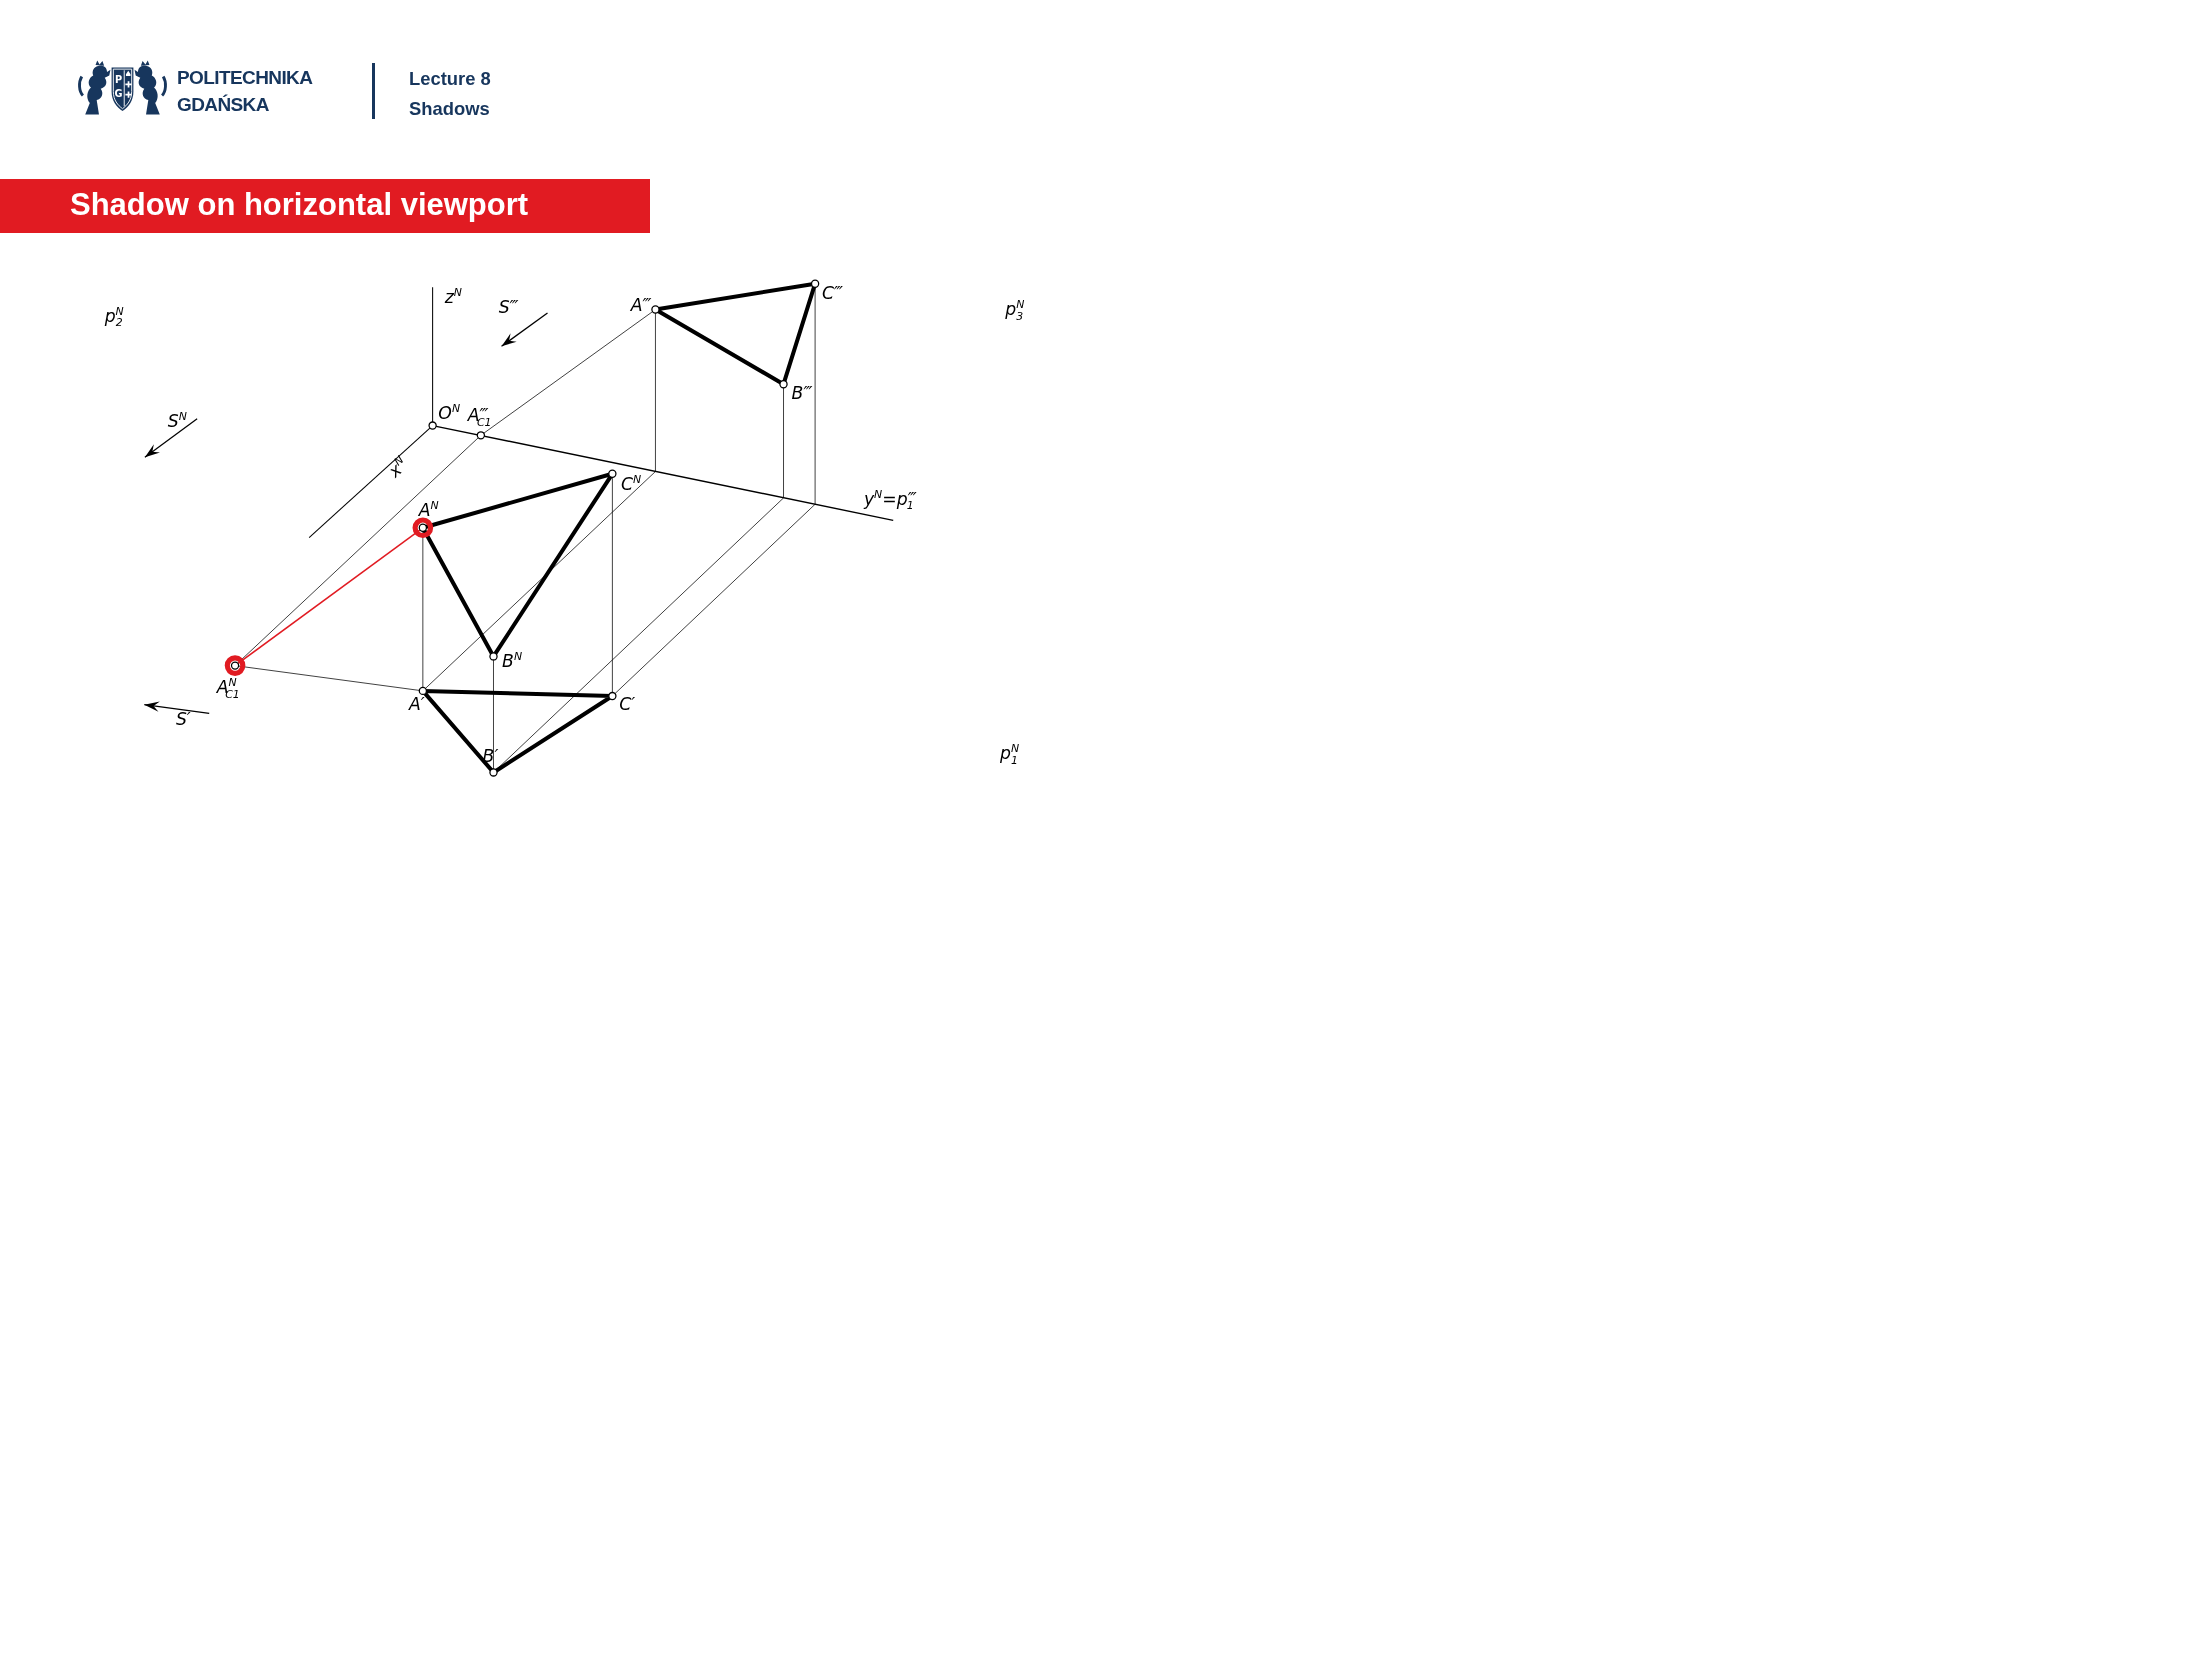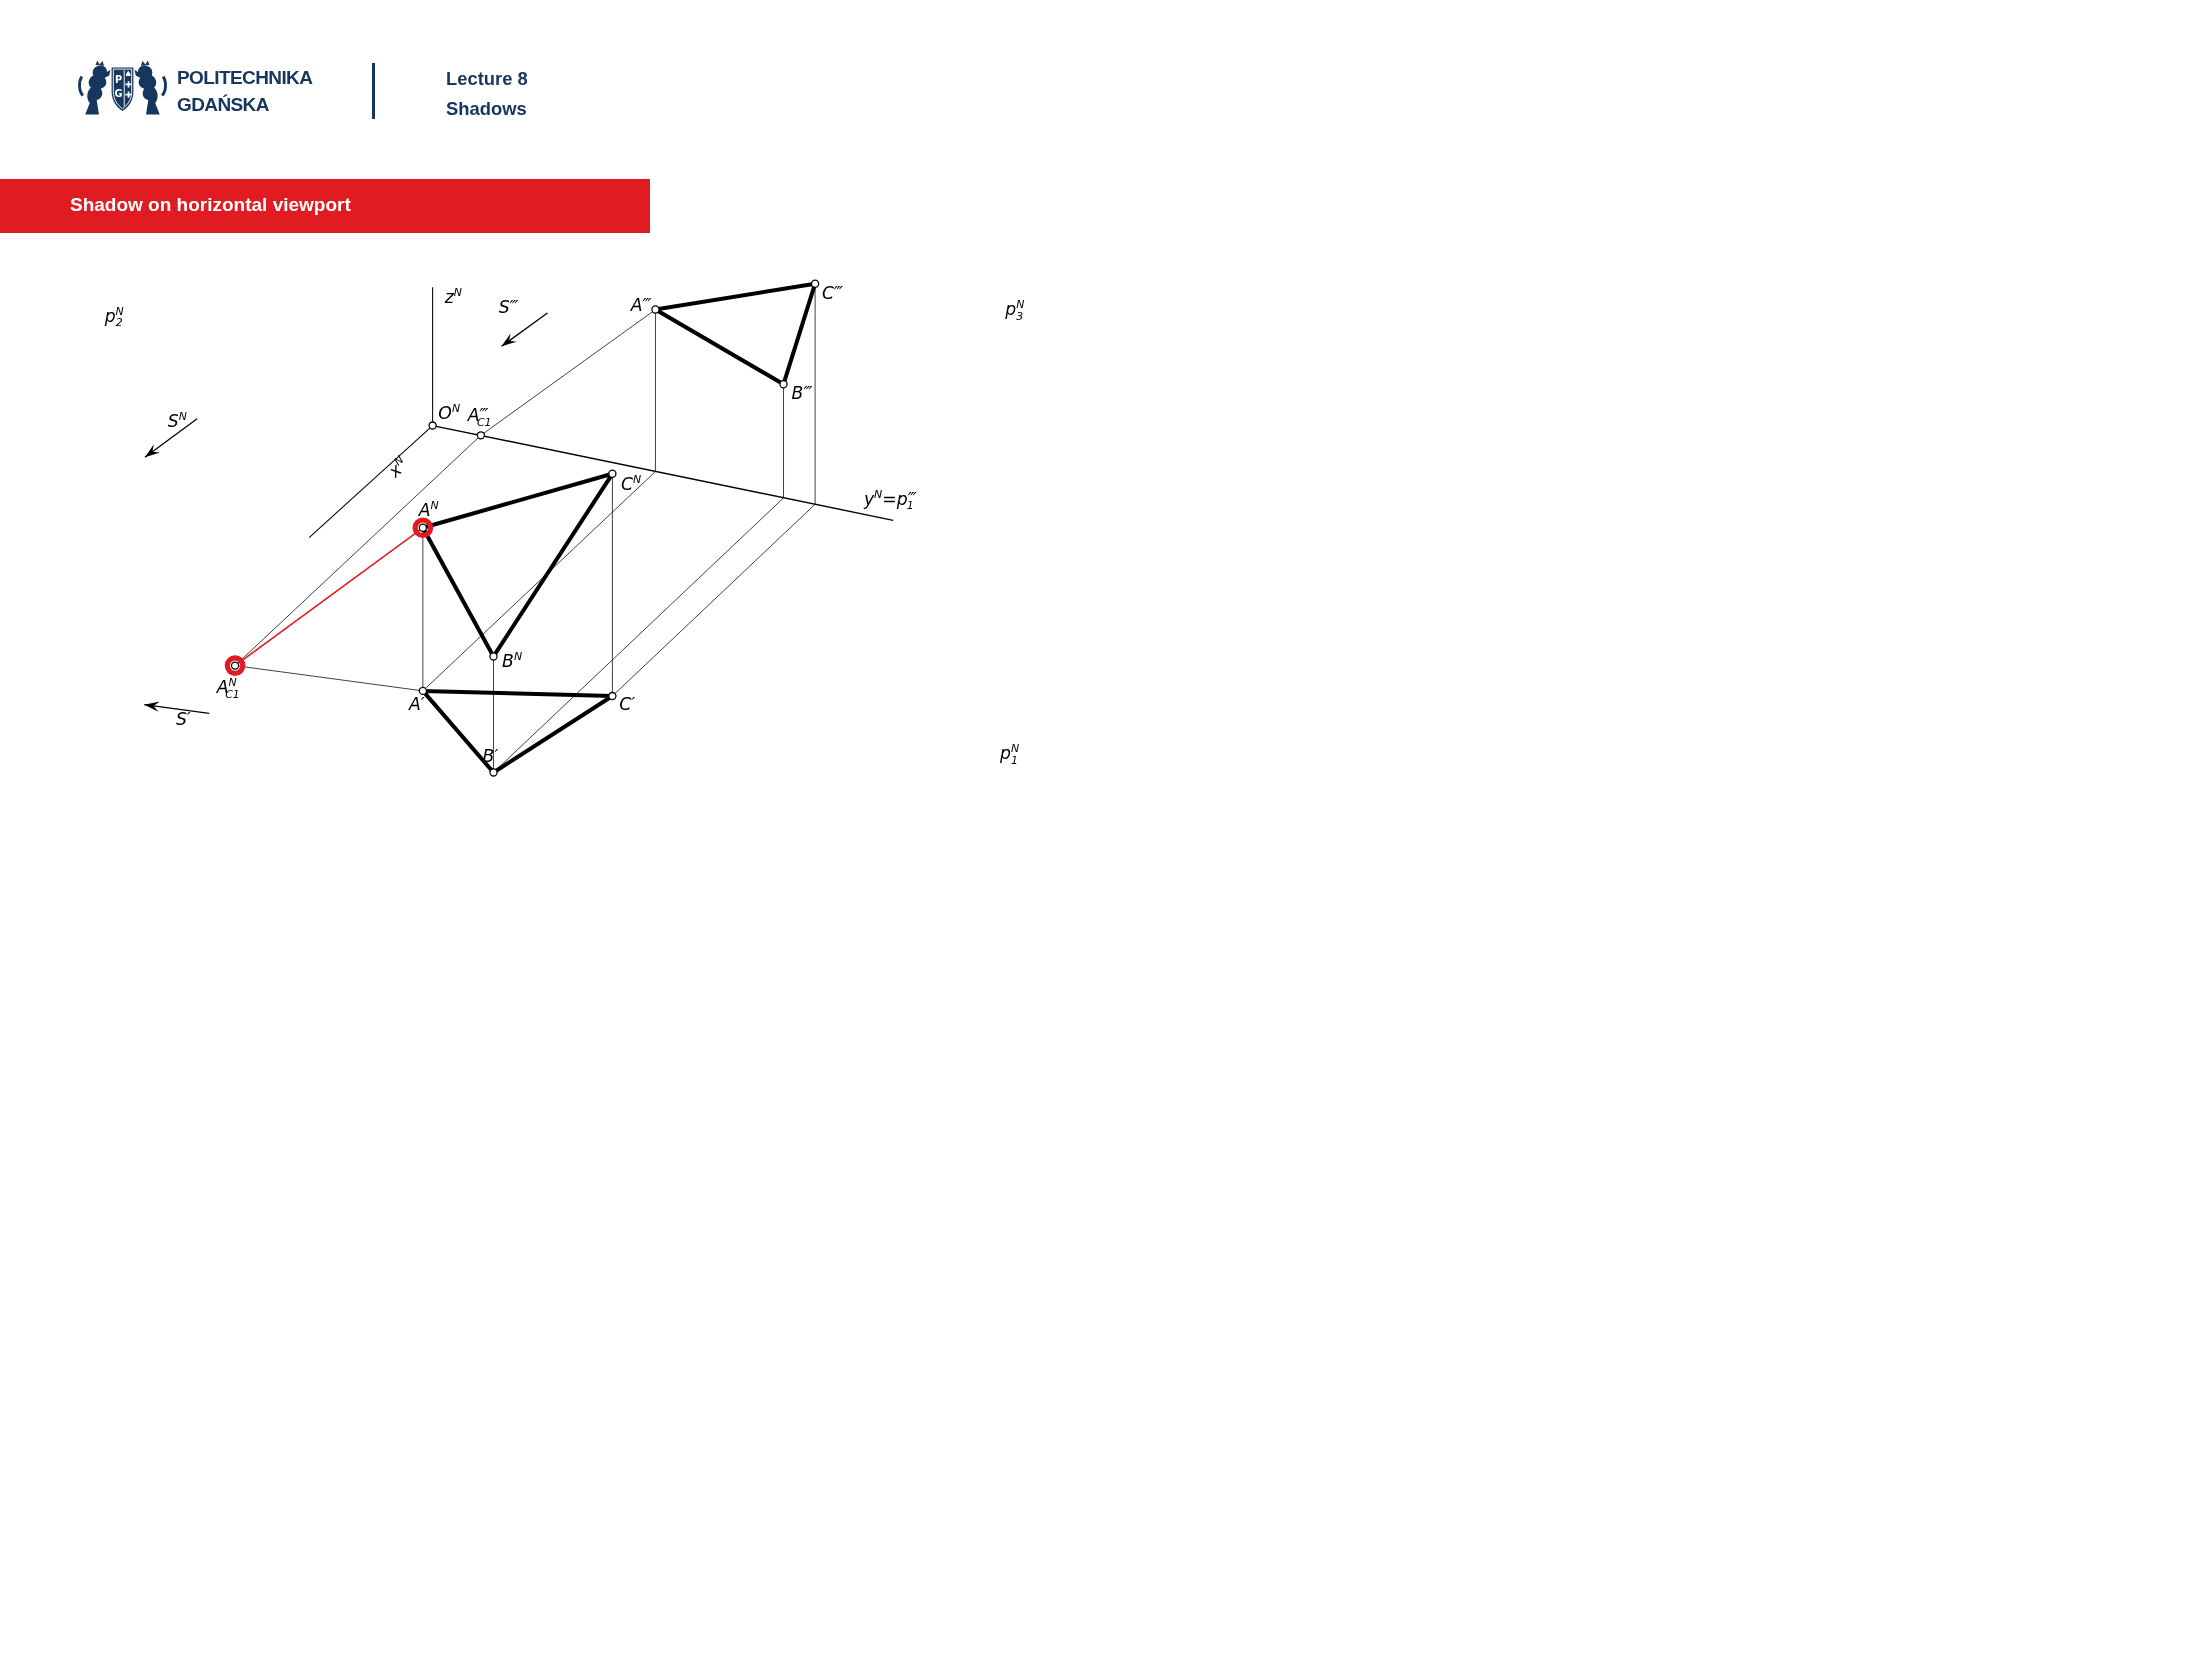--- a/index.html
+++ b/index.html
@@ -4,24 +4,24 @@
 <style>
   html,body{margin:0;padding:0;background:#fff;}
   .slide{position:relative;width:1103px;height:827px;background:#fff;overflow:hidden;
          font-family:"Liberation Sans",sans-serif;}
   .logo-row{position:absolute;left:0;top:0;width:1103px;height:149px;}
   .crest{position:absolute;left:68px;top:57px;width:109px;height:69px;}
   .uni-name{position:absolute;left:177px;top:64px;width:190px;text-align:left;
             color:var(--navy);font-weight:bold;font-size:19px;line-height:27px;letter-spacing:-0.6px;}
   .divider{position:absolute;left:372px;top:63px;width:2.9px;height:56px;background:var(--navy);}
   .lecture-block{position:absolute;left:409px;top:64px;color:var(--navy);font-weight:bold;
-                 font-size:18.4px;line-height:30px;margin-left:37px;}
+                 font-size:18.4px;line-height:30px;}
   .banner{position:absolute;left:0;top:179px;width:650px;height:54px;background:var(--red);}
   .banner-title{position:absolute;left:70px;top:50%;transform:translateY(-54%);
-                color:#fff;font-weight:bold;font-size:19px;white-space:nowrap;}
+                color:#fff;font-weight:bold;font-size:31px;white-space:nowrap;}
   .diagram-wrap{position:absolute;left:0;top:0;width:1103px;height:827px;text-align:right;}
   svg text{font-family:"DejaVu Sans",sans-serif;}
 </style>
 </head>
 <body>
 
 <div class="slide">
 
   <div class="logo-row">
     <svg class="crest" viewBox="0 0 190 120">

